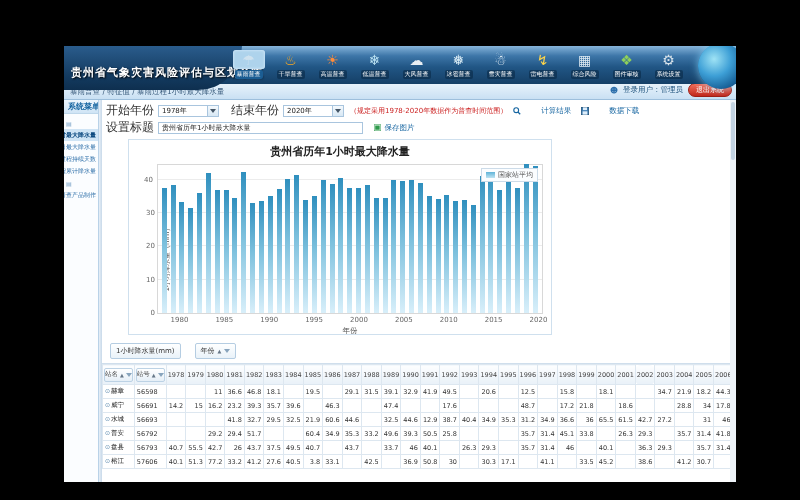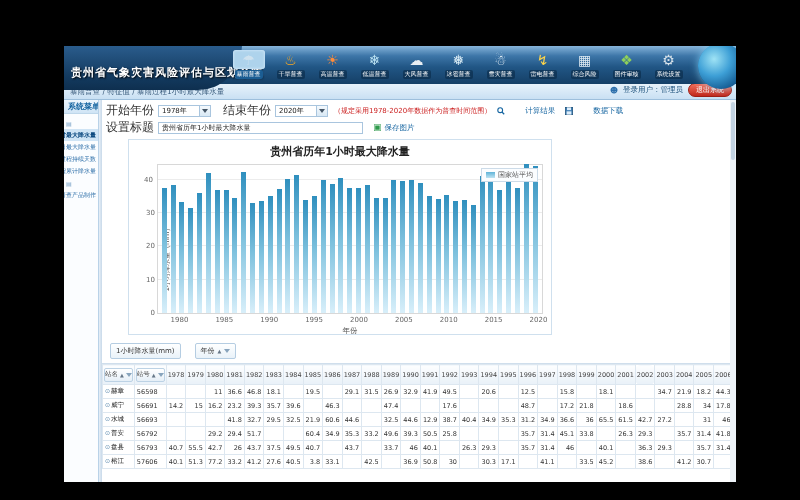--- a/index.html
+++ b/index.html
@@ -59,21 +59,21 @@
 
   .main { position:relative; flex:1; background:#fff; overflow:hidden; }
   .vscroll { position:absolute; right:0; top:0; width:6px; height:100%; background:#eef3f8; }
   .vscroll .thumb { position:absolute; top:2px; left:1px; width:4px; height:58px;
     background:#c2d3e2; border-radius:2px; }
 
   
   .toolbar { padding:3px 8px 2px 2px; }
   .tb-row { display:flex; align-items:center; height:15px; margin-bottom:2px; }
   .tb-label { font-size:12px; color:#333; margin:0 4px 0 2px; white-space:nowrap; }
-  .combo { position:relative; width:53px; height:12px; border:1px solid #a9c5de; background:#fff;
+  .combo { position:relative; width:61px; height:12px; border:1px solid #a9c5de; background:#fff;
     font-size:7px; color:#222; display:flex; align-items:center; padding:0 12px 0 3px; cursor:pointer; }
   .combo .arr { position:absolute; right:0; top:0; width:11px; height:100%;
     background:linear-gradient(180deg,#f4f9fd,#d8e8f4); border-left:1px solid #a9c5de;
     display:flex; align-items:center; justify-content:center; }
   .combo .arr:after { content:""; border-left:3px solid transparent; border-right:3px solid transparent;
     border-top:4px solid #456; }
   .note { font-size:7px; color:#cc2222; margin:0 6px; white-space:nowrap; }
   .tool-btn { display:flex; align-items:center; gap:20px; font-size:7.5px; color:#1464a0;
     margin-right:10px; cursor:pointer; white-space:nowrap; }
   .txt-input { width:205px; height:12px; border:1px solid #a9c5de; font-size:7px; color:#222;
@@ -397,21 +397,21 @@
                 <td></td>
                 <td>11</td>
                 <td>36.6</td>
                 <td>46.8</td>
                 <td>18.1</td>
                 <td></td>
                 <td>19.5</td>
                 <td></td>
                 <td>29.1</td>
                 <td>31.5</td>
-                <td>26.9</td>
+                <td>39.1</td>
                 <td>32.9</td>
                 <td>41.9</td>
                 <td>49.5</td>
                 <td></td>
                 <td>20.6</td>
                 <td></td>
                 <td>12.5</td>
                 <td></td>
                 <td>15.8</td>
                 <td></td>

